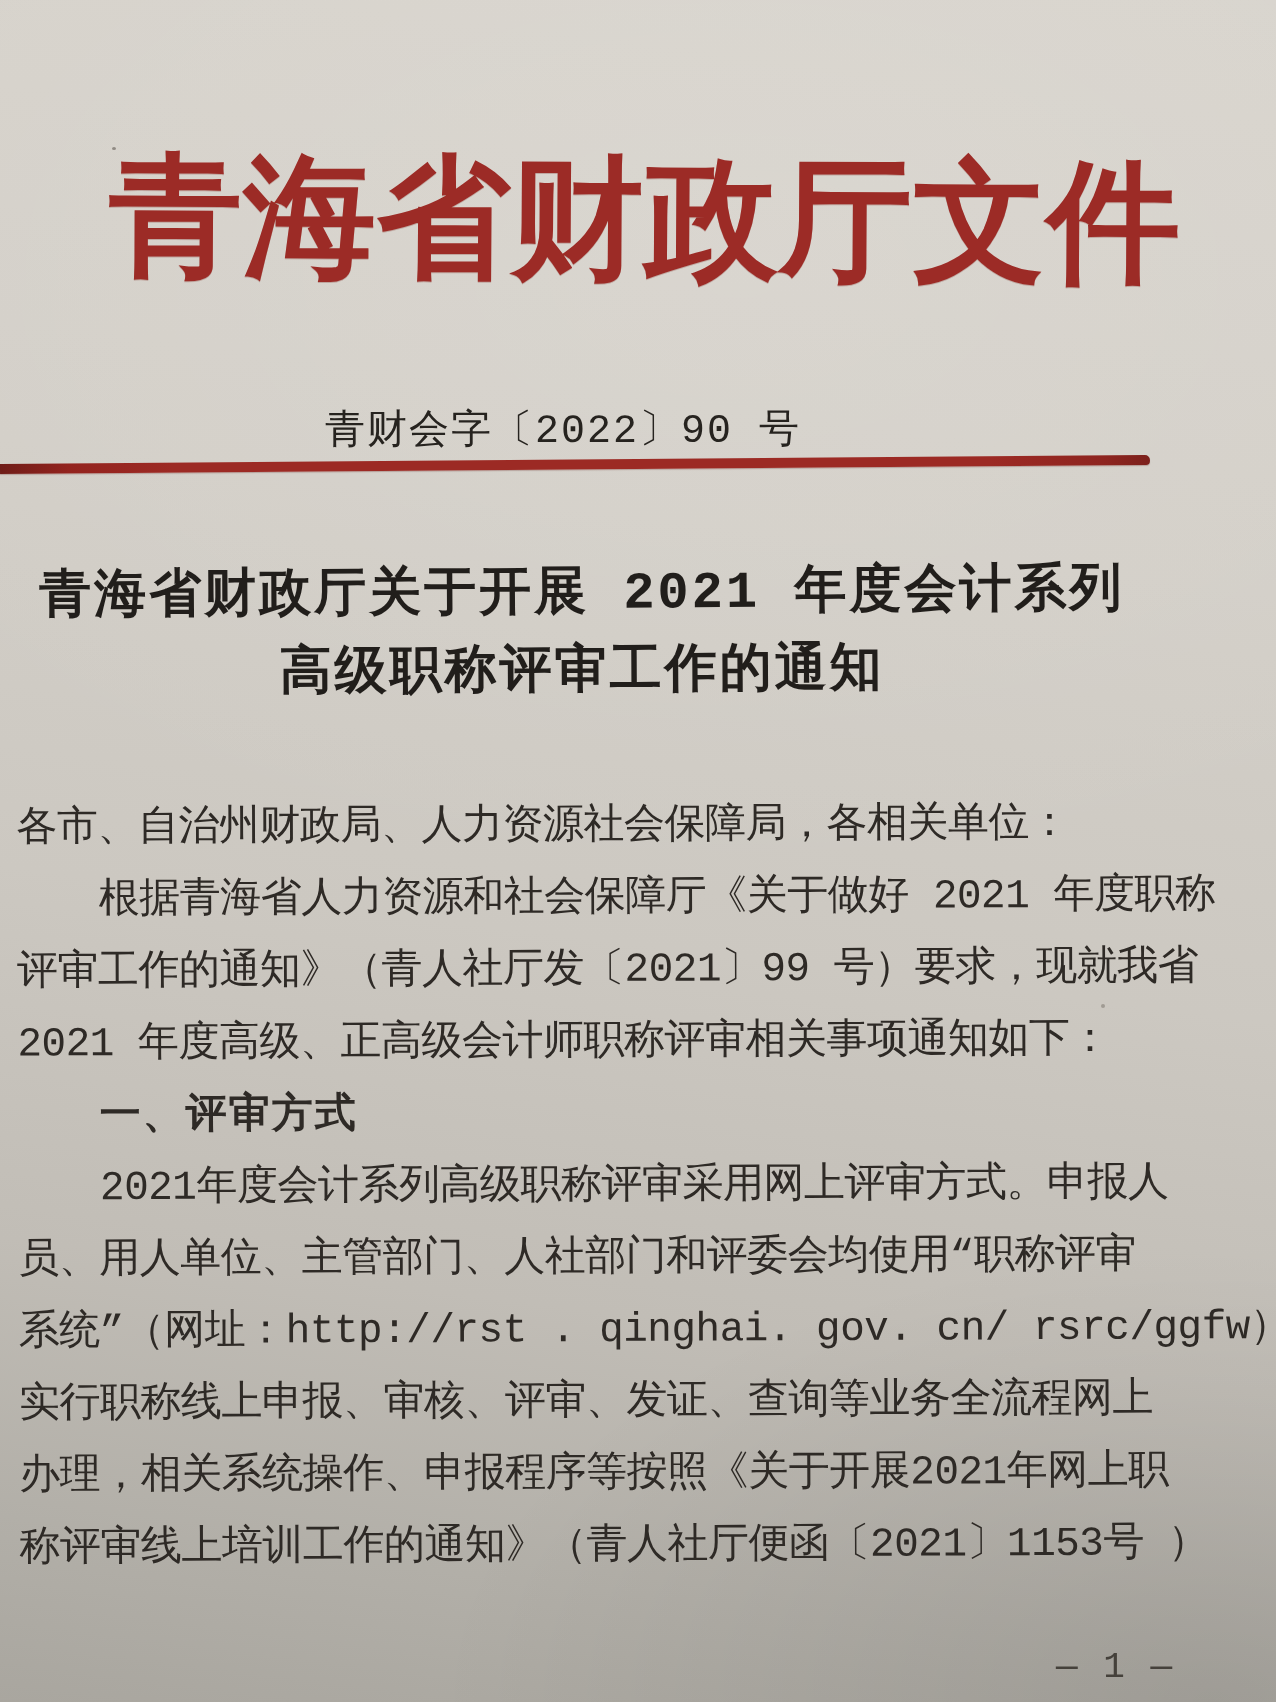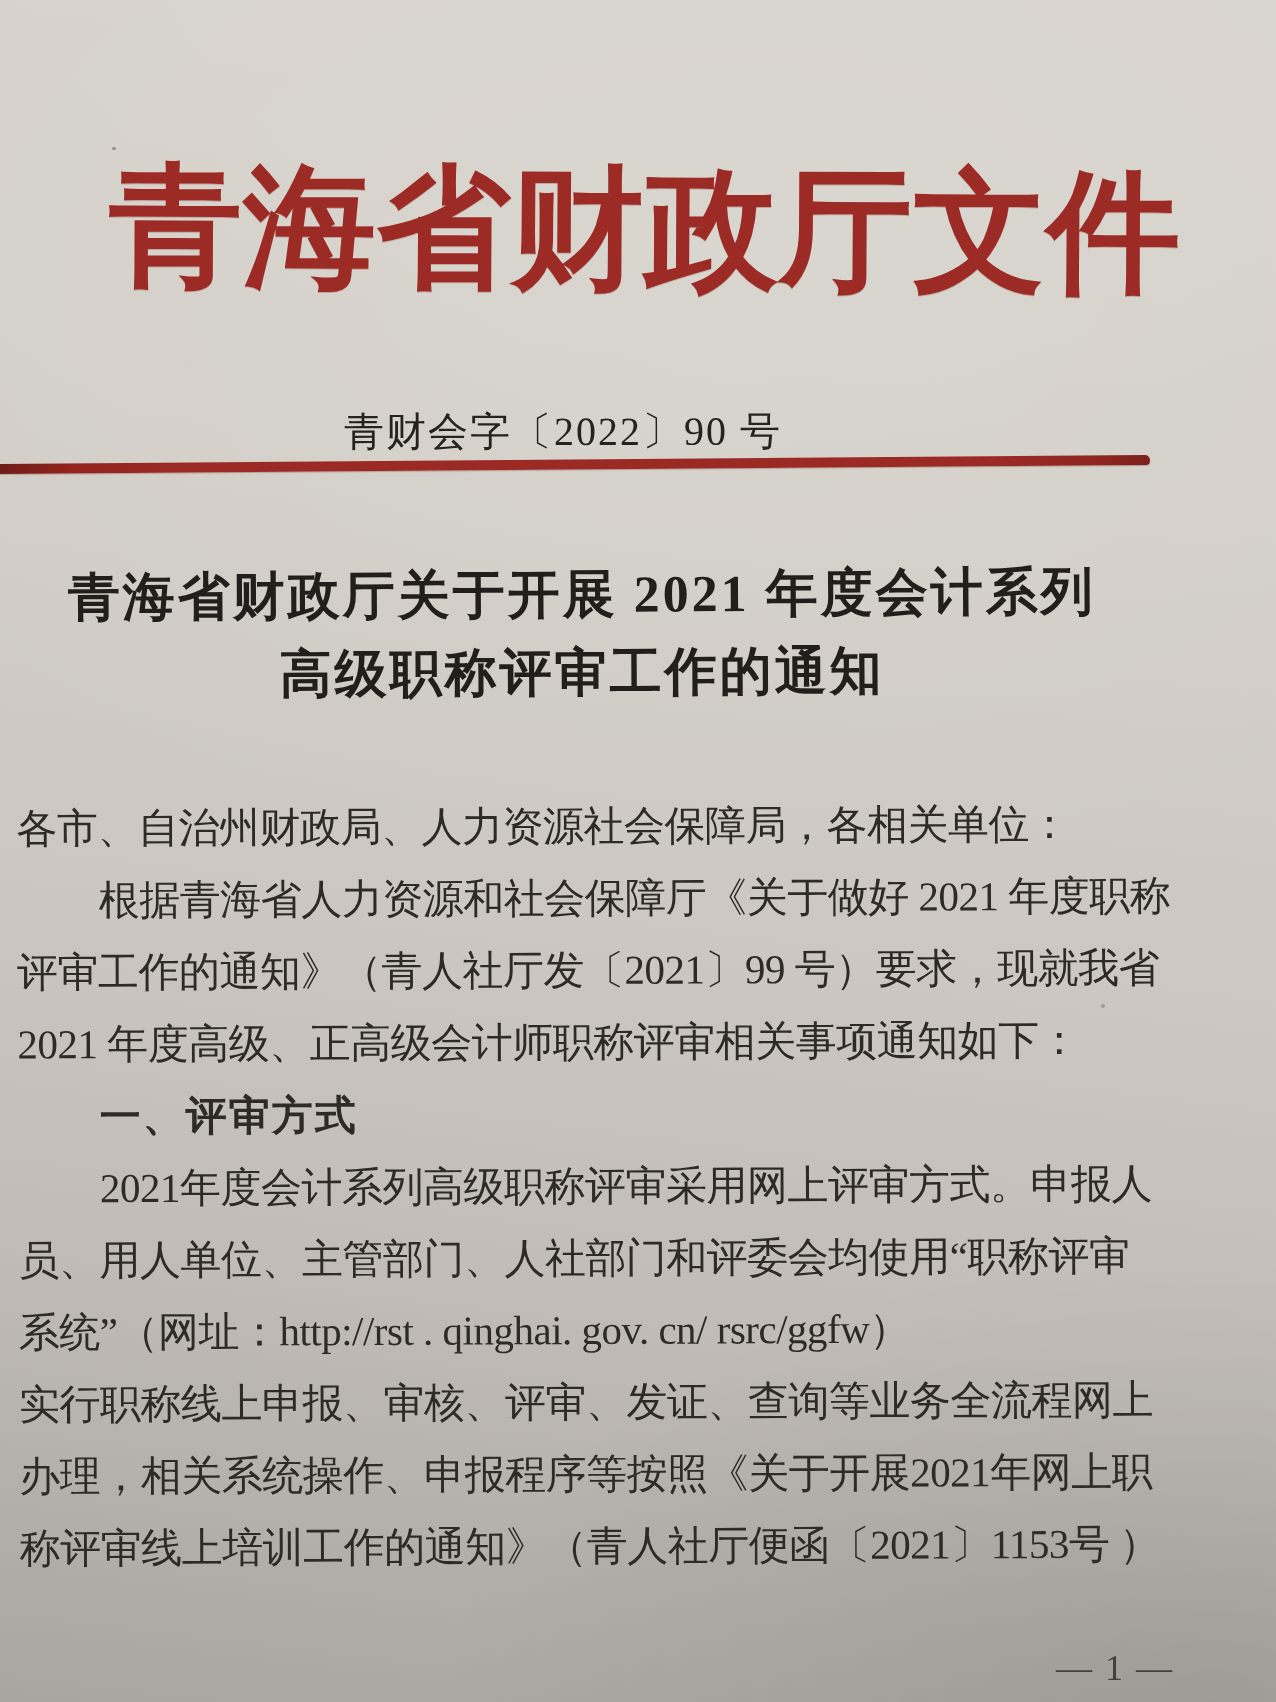--- a/index.html
+++ b/index.html
@@ -15,20 +15,21 @@
     
     background:
       radial-gradient(ellipse 1500px 900px at 58% 16%, rgba(255,255,252,0.10), rgba(255,255,252,0) 70%),
       radial-gradient(ellipse 1200px 700px at 95% 100%, rgba(0,0,0,0.10), rgba(0,0,0,0) 65%),
       linear-gradient(187deg, #d8d4cd 0%, #d3cfc8 32%, #ccc8c1 55%, #c1bdb6 75%, #b2afa8 90%, #a9a69f 100%);
   }
 
   .photo-page {
     position: absolute;
     inset: 0;
+    font-family: Liberation Mono, monospace;
   }
 
   
   .org-title {
     position: absolute;
     top: 160px;
     left: 0;
     width: 1276px;
     text-align: center;
     font-size: 133px;

